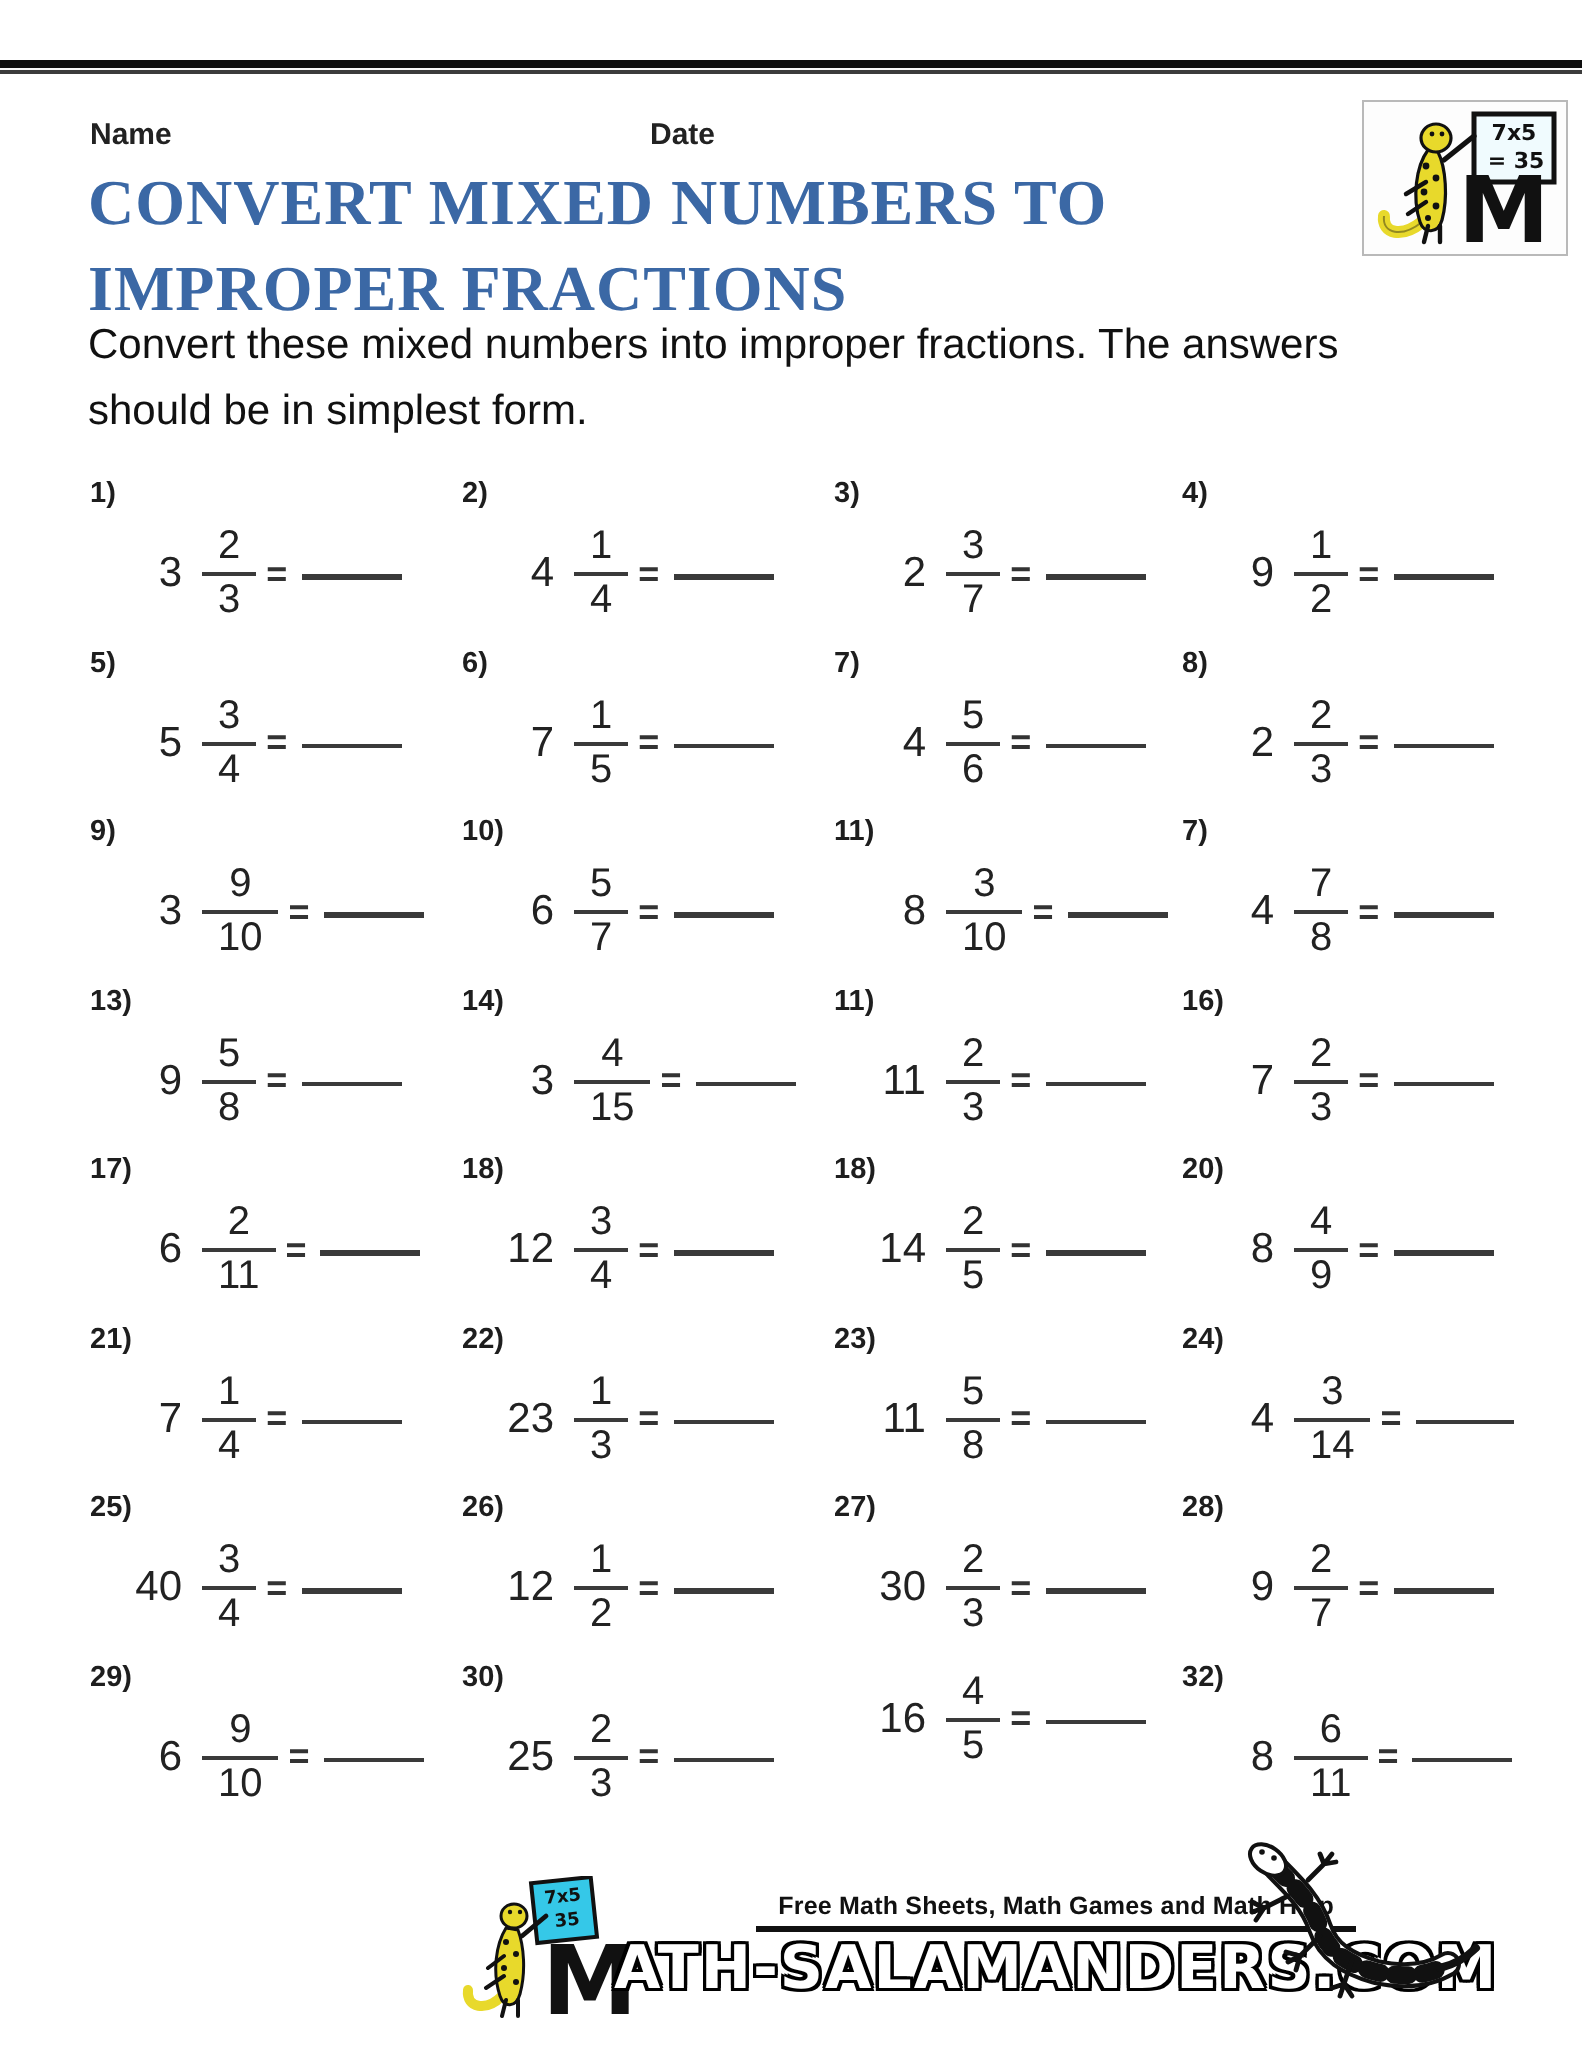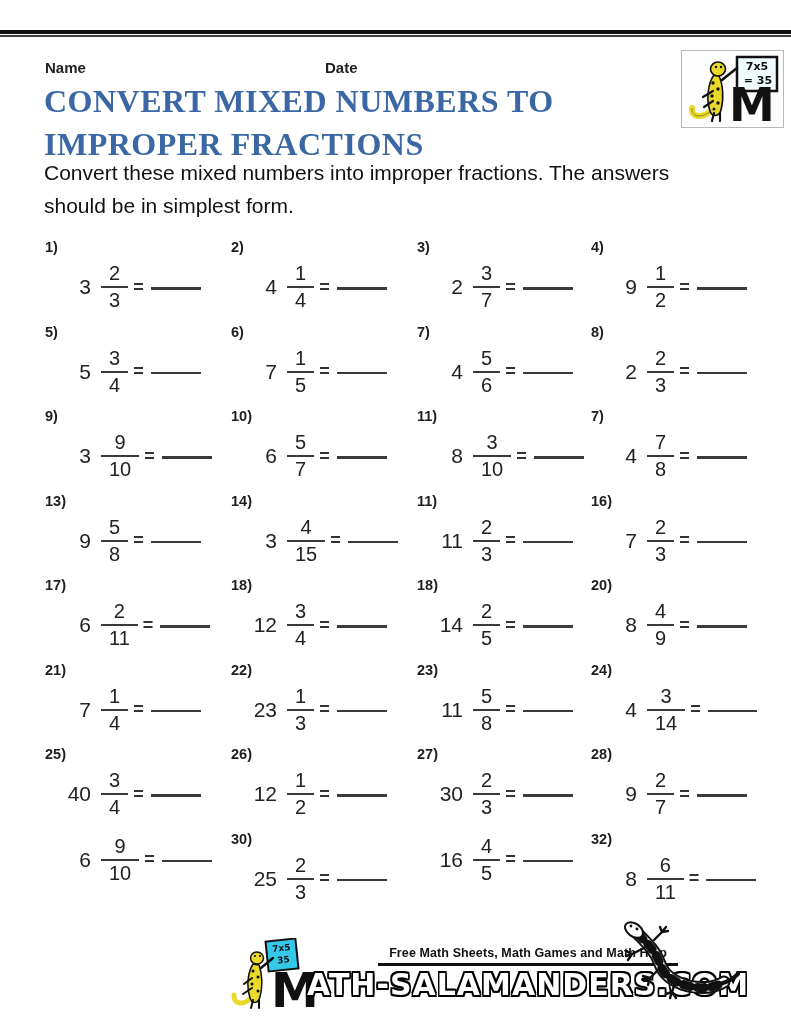--- a/index.html
+++ b/index.html
@@ -465,20 +465,21 @@
         <span class="frac">
           <span class="num">2</span>
           <span class="den">7</span>
         </span>
         <span class="eq">=</span>
         <span class="blank"></span>
       </div>
     </div>
 
     <div class="problem">
+      <div class="p-label">29)</div>
       <div class="p-body">
         <span class="whole">6</span>
         <span class="frac">
           <span class="num">9</span>
           <span class="den">10</span>
         </span>
         <span class="eq">=</span>
         <span class="blank"></span>
       </div>
     </div>

